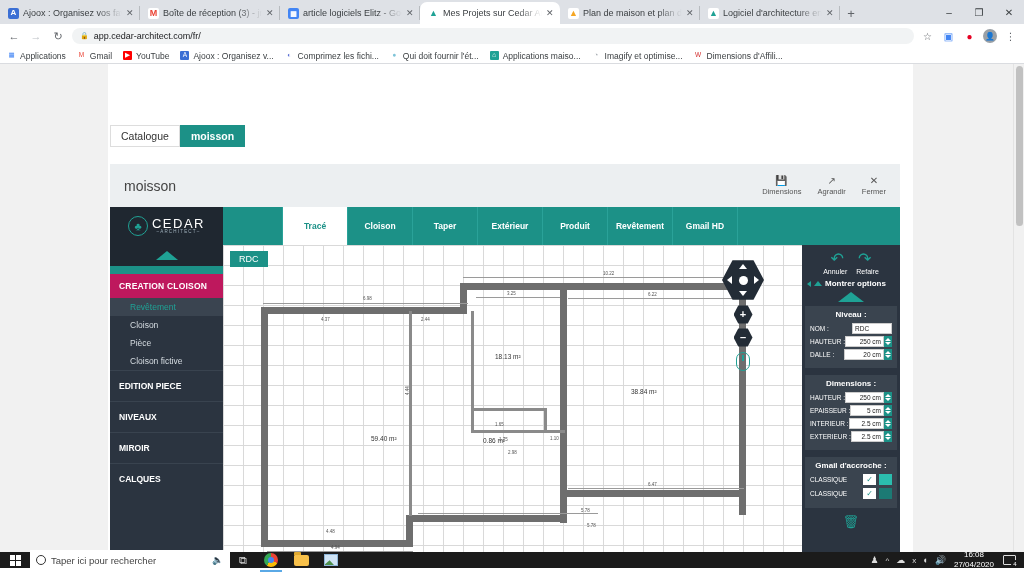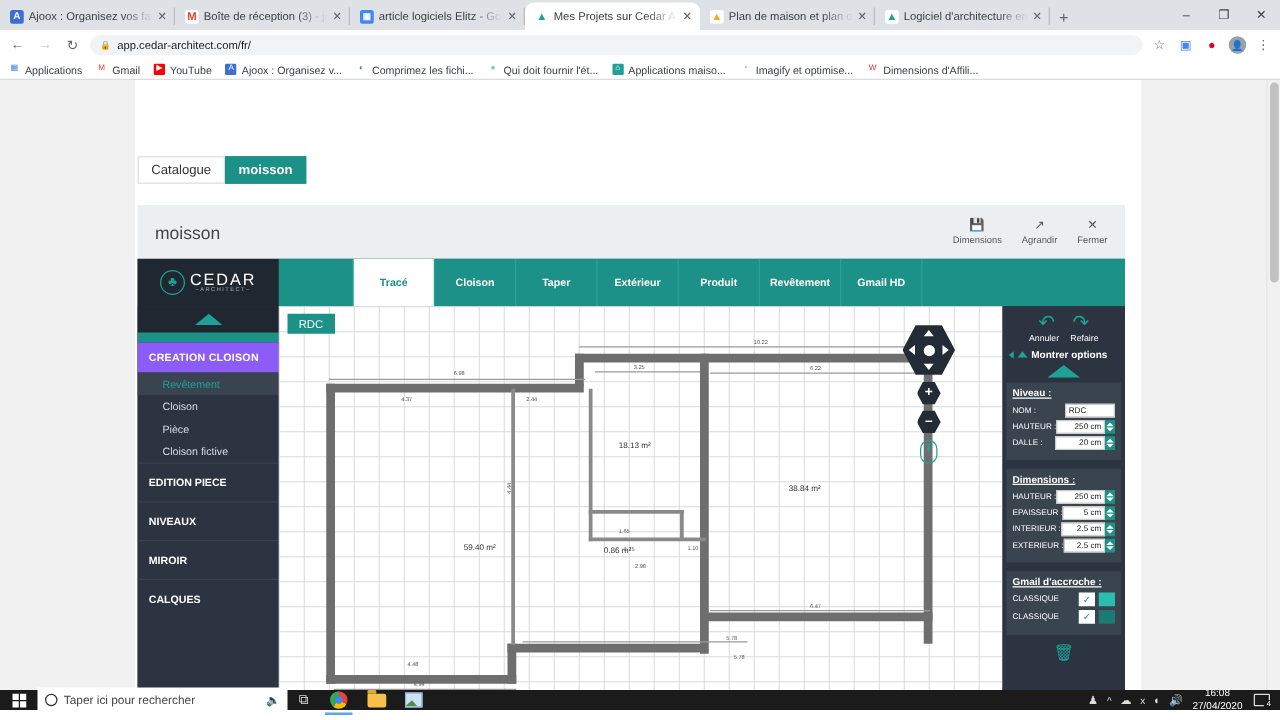--- a/index.html
+++ b/index.html
@@ -150,21 +150,21 @@
   .sidebar{ width:113px; background:#2b3440; flex:0 0 113px; }
   .side-arrow{
     height:21px; background:#1f2730; display:flex; align-items:center; justify-content:center;
   }
   .side-arrow i{
     width:0;height:0;border-left:11px solid transparent;border-right:11px solid transparent;
     border-bottom:9px solid #1fa295; display:block;
   }
   .side-strip{ height:8px; background:#1c9187; }
   .side-hd{
-    background:#8b5cf6; color:#fff; font-size:8.5px; font-weight:bold;
+    background:#be185d; color:#fff; font-size:8.5px; font-weight:bold;
     padding:7px 9px; letter-spacing:.2px;
   }
   .side-sub{
     font-size:8.5px; padding:4px 9px 4px 20px; color:#d6dde2;
   }
   .side-sub.active{ background:#3a4450; color:#1fa295; }
   .side-sec{
     font-size:8.5px; font-weight:bold; color:#fff; padding:10px 9px;
     border-top:1px solid #39434f;
   }
@@ -236,21 +236,21 @@
     width:0;height:0;border-top:3px solid transparent;border-bottom:3px solid transparent;
     border-right:4px solid #1fa295;
   }
   .big-tri{
     width:0;height:0;margin:2px auto 4px;
     border-left:13px solid transparent;border-right:13px solid transparent;
     border-bottom:10px solid #1fa295;
   }
   .opt-card{ background:#3a444f; padding:4px 5px 6px; margin-bottom:7px; }
   .opt-title{
-    font-size:8px; font-weight:bold; text-decoration:underline; margin-bottom:4px;
+    font-size:8px; font-weight:bold; margin-bottom:4px;text-align:center;
   }
   .opt-row{ display:flex; align-items:center; margin-bottom:2px; }
   .opt-row .lab{ font-size:6.5px; flex:1 1 auto; white-space:nowrap; }
   .opt-row .fld{
     width:40px; height:11px; background:#fff; color:#222; font-size:6.5px;
     display:flex; align-items:center; justify-content:flex-end;
     padding-right:2px; border:1px solid #ccc;
   }
   .opt-row .fld.left{ justify-content:flex-start; padding-left:2px; padding-right:0;}
   .spin{

